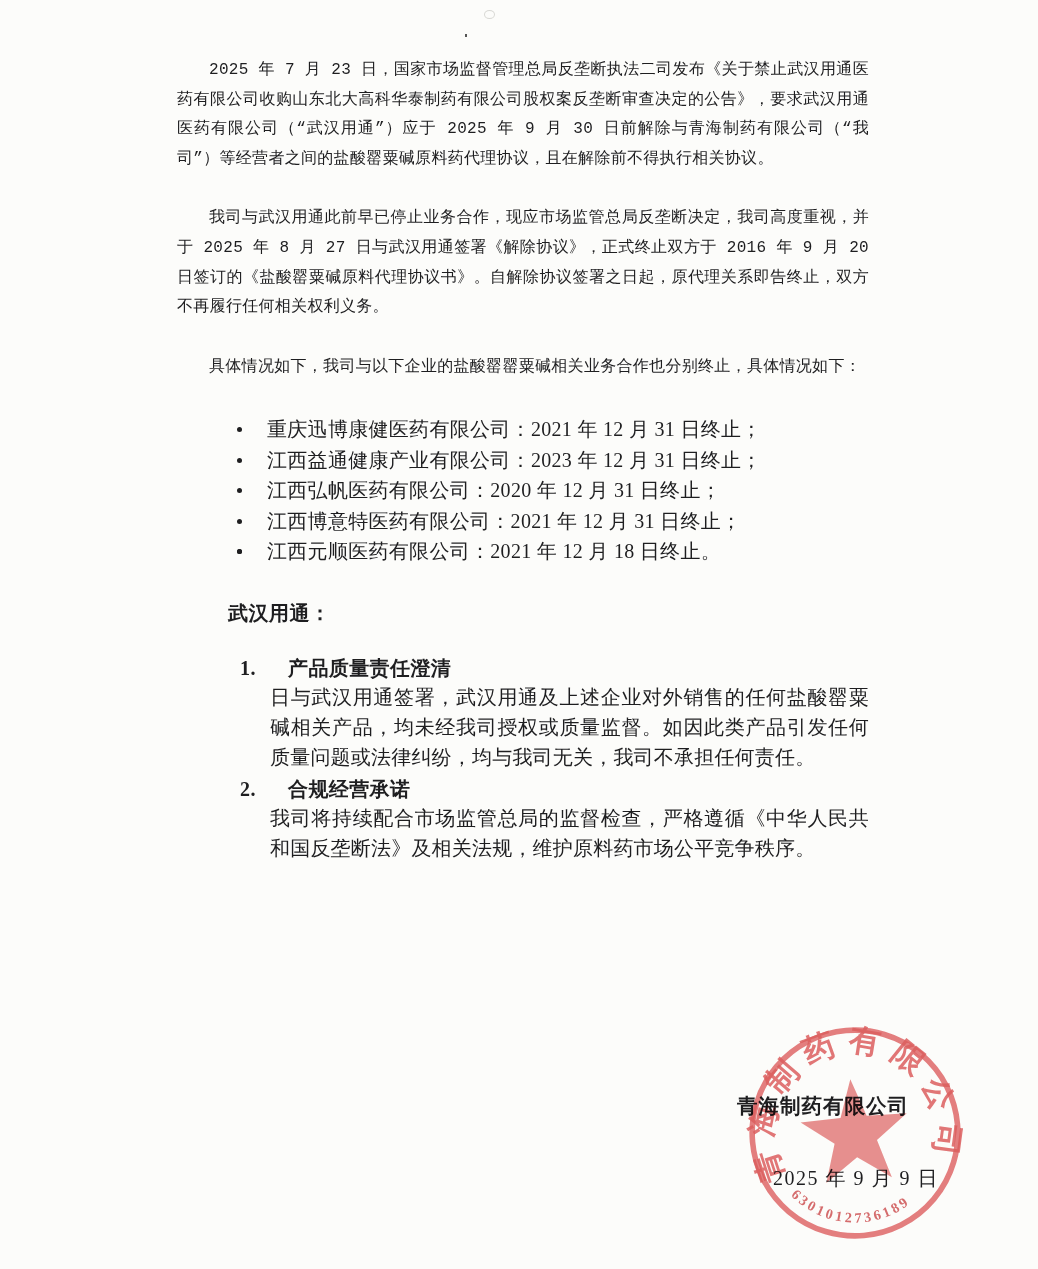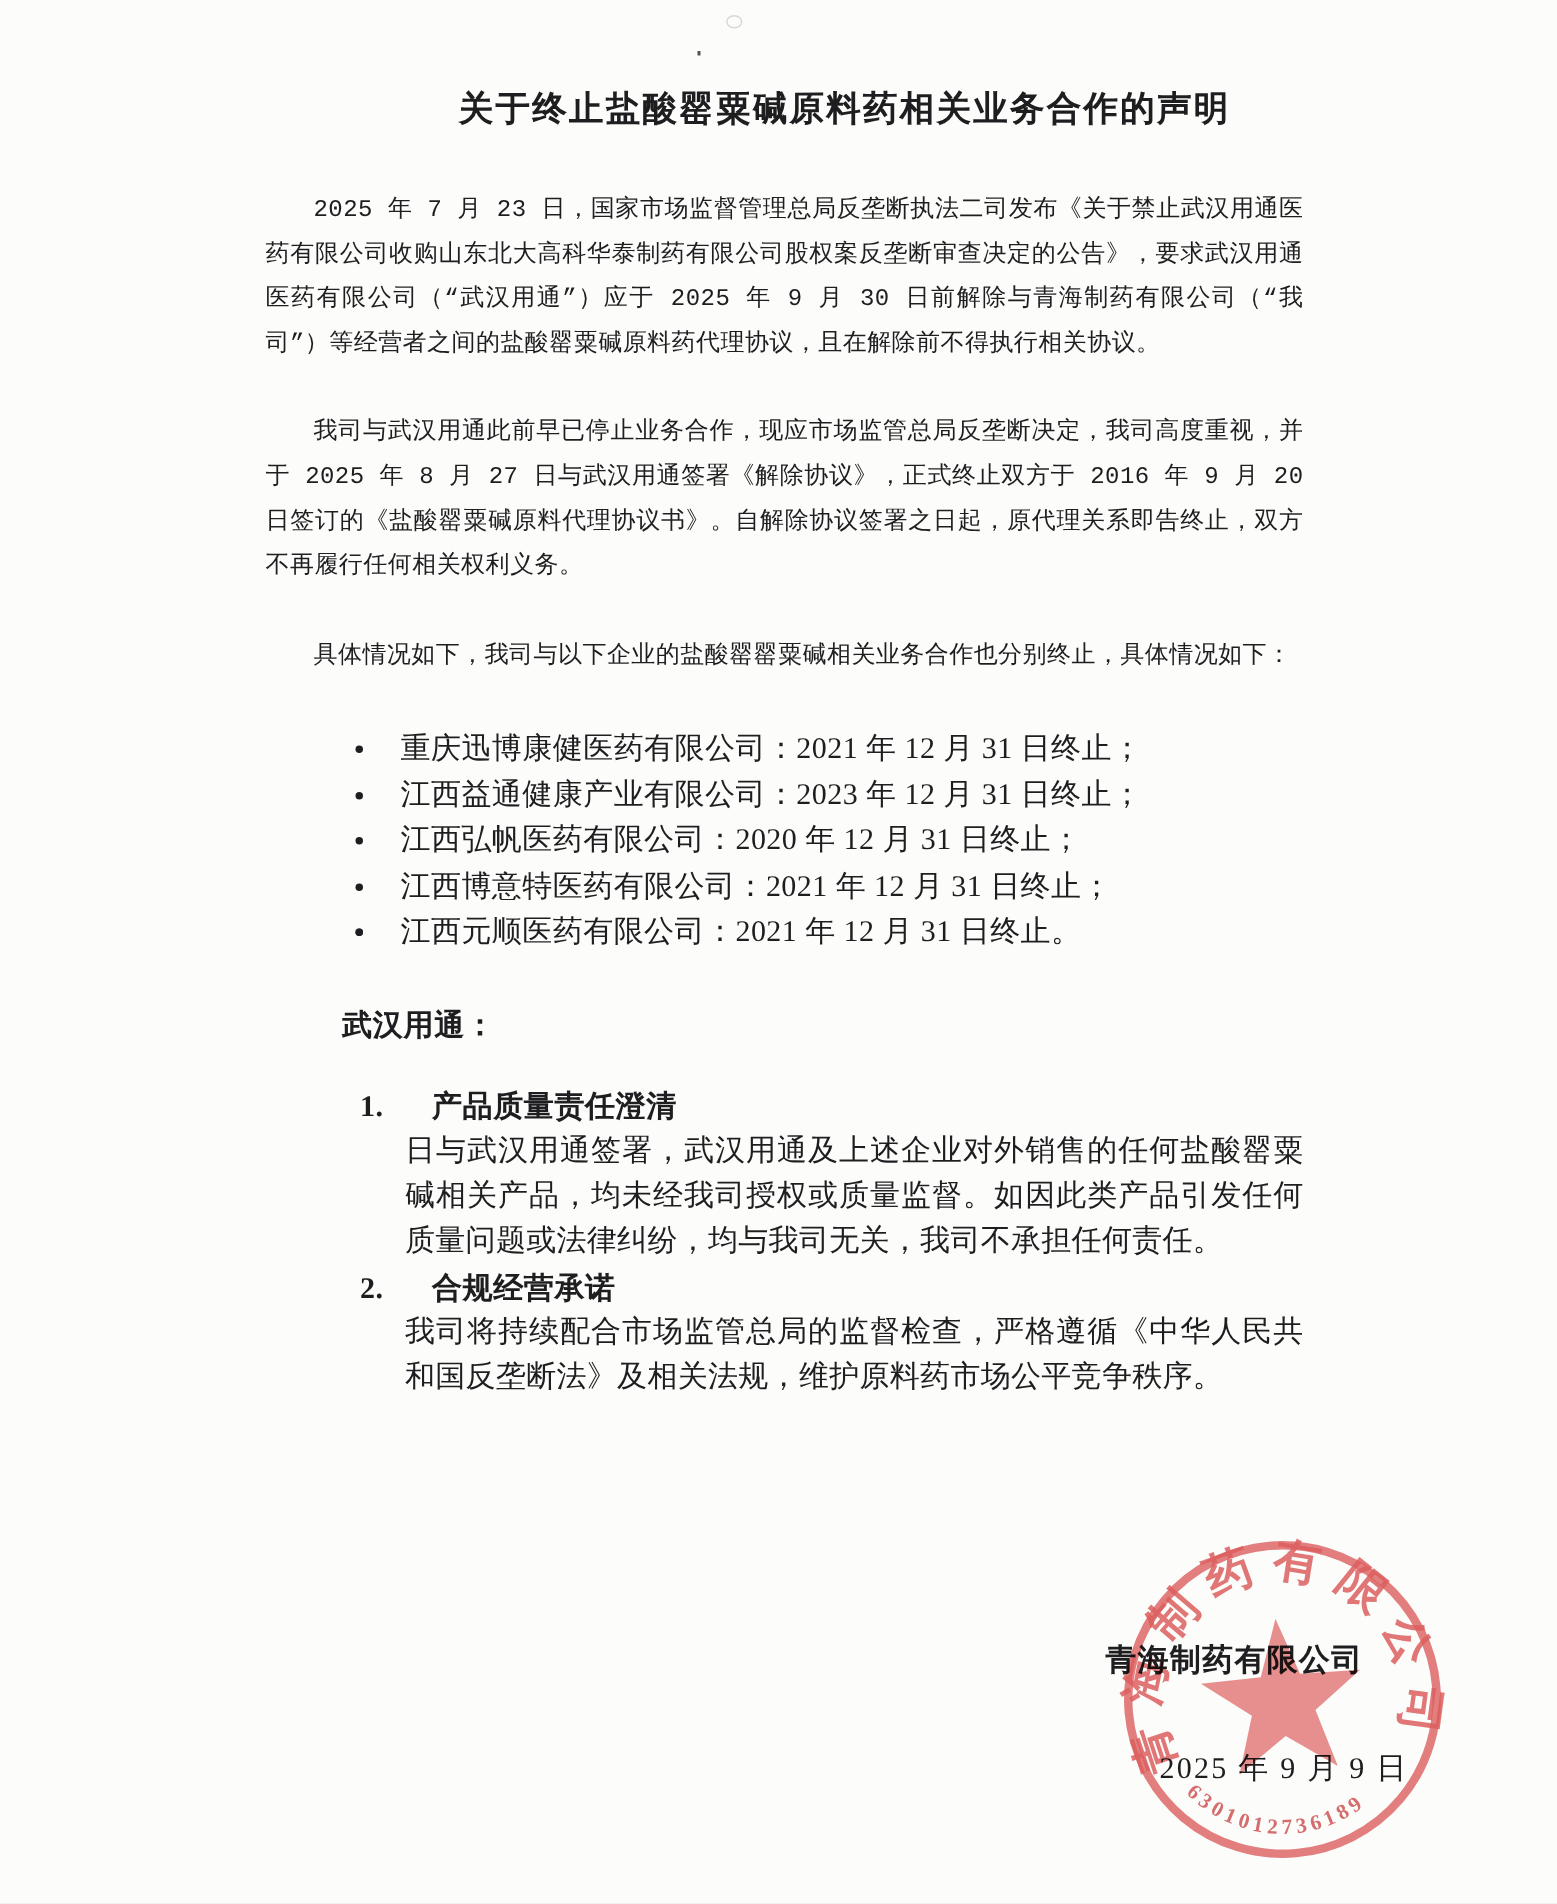--- a/index.html
+++ b/index.html
@@ -65,33 +65,32 @@
 </style>
 </head>
 <body>
 
 <div class="page">
 
   <div class="speck1"></div>
   <div class="speck2"></div>
 
   <div class="content">
-    <h1 class="doc-title">关于终止盐酸罂粟碱原料药相关业务合作的声明</h1>
 
     <p class="para">2025 年 7 月 23 日，国家市场监督管理总局反垄断执法二司发布《关于禁止武汉用通医药有限公司收购山东北大高科华泰制药有限公司股权案反垄断审查决定的公告》，要求武汉用通医药有限公司（“武汉用通”）应于 2025 年 9 月 30 日前解除与青海制药有限公司（“我司”）等经营者之间的盐酸罂粟碱原料药代理协议，且在解除前不得执行相关协议。</p>
     <p class="para">我司与武汉用通此前早已停止业务合作，现应市场监管总局反垄断决定，我司高度重视，并于 2025 年 8 月 27 日与武汉用通签署《解除协议》，正式终止双方于 2016 年 9 月 20 日签订的《盐酸罂粟碱原料代理协议书》。自解除协议签署之日起，原代理关系即告终止，双方不再履行任何相关权利义务。</p>
     <p class="para">具体情况如下，我司与以下企业的盐酸罂罂粟碱相关业务合作也分别终止，具体情况如下：</p>
 
     <ul class="bullets">
       <li><span class="dot"></span><span>重庆迅博康健医药有限公司：2021 年 12 月 31 日终止；</span></li>
       <li><span class="dot"></span><span>江西益通健康产业有限公司：2023 年 12 月 31 日终止；</span></li>
       <li><span class="dot"></span><span>江西弘帆医药有限公司：2020 年 12 月 31 日终止；</span></li>
       <li><span class="dot"></span><span>江西博意特医药有限公司：2021 年 12 月 31 日终止；</span></li>
       <li><span class="dot"></span></li>
-      <li><span class="dot"></span><span>江西元顺医药有限公司：2021 年 12 月 31 日终止。</span></li>
+      <li><span class="dot"></span><span>江西元顺医药有限公司：2021 年 12 月 18 日终止。</span></li>
     </ul>
 
     <div class="special-heading">武汉用通：</div>
 
     <div class="item">
       <div class="item-head">
         <span class="num">1.</span><span>产品质量责任澄清</span>
       </div>
       <div class="item-body">日与武汉用通签署，武汉用通及上述企业对外销售的任何盐酸罂粟碱相关产品，均未经我司授权或质量监督。如因此类产品引发任何质量问题或法律纠纷，均与我司无关，我司不承担任何责任。</div>
     </div>

